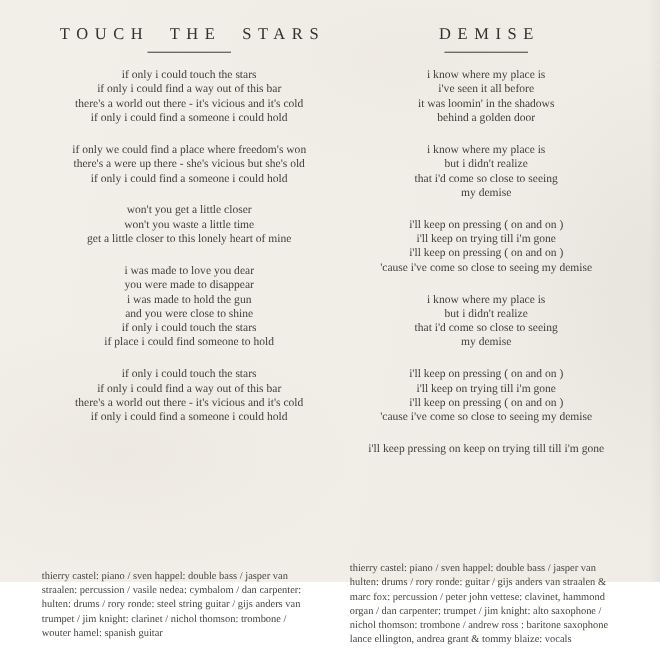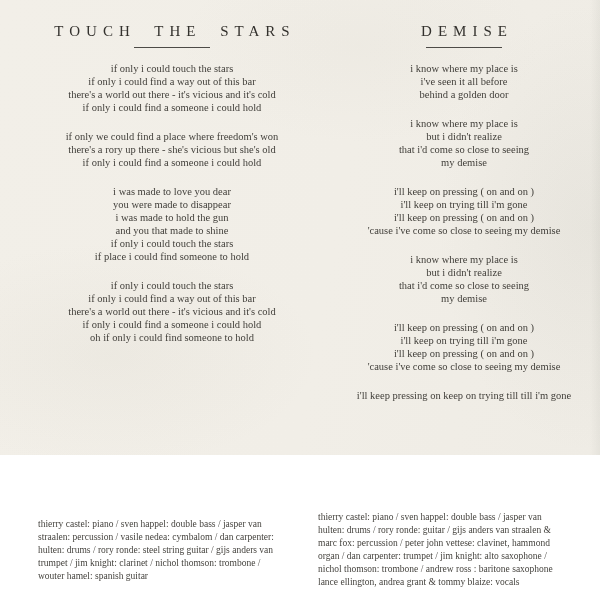--- a/index.html
+++ b/index.html
@@ -8,21 +8,21 @@
   }
   body {
     width: 600px;
     height: 599px;
     font-family: "Liberation Serif", "DejaVu Serif", serif;
     overflow: hidden;
   }
   .page {
     position: relative;
     width: 600px;
-    height: 455px;
+    height: 529px;
     background: linear-gradient(100deg, #f2efe8 0%, #f1eee7 55%, #efece5 100%);
     color: #403e39;
   }
   
   .page::before {
     content: "";
     position: absolute;
     inset: 0;
     background:
       radial-gradient(ellipse 300px 160px at 18% 78%, rgba(190,185,170,0.10), transparent 70%),
@@ -38,21 +38,21 @@
     background: linear-gradient(to right, rgba(0,0,0,0), rgba(120,125,115,0.08));
     pointer-events: none;
   }
 
   .lyrics-col {
     position: absolute;
     top: 22px;
     text-align: center;
   }
   .lyrics-col.left  { left: 28px;  width: 288px; }
-  .lyrics-col.right { left: 330px; width: 268px; }
+  .lyrics-col.right { left: 308px; width: 268px; }
 
   .song-title {
     font-size: 15px;
     line-height: 18px;
     letter-spacing: 6px;
     word-spacing: 9px;
     color: #33312d;
     text-indent: 6px; 
     white-space: nowrap;
   }
@@ -94,48 +94,53 @@
     <div class="title-rule"></div>
     <div class="verses">
       <div class="verse">
         <div class="line">if only i could touch the stars</div>
         <div class="line">if only i could find a way out of this bar</div>
         <div class="line">there's a world out there - it's vicious and it's cold</div>
         <div class="line">if only i could find a someone i could hold</div>
       </div>
       <div class="verse">
         <div class="line">if only we could find a place where freedom's won</div>
-        <div class="line">there's a rory up there - she's vicious but she's old</div>
+        <div class="line">there's a were up there - she's vicious but she's old</div>
         <div class="line">if only i could find a someone i could hold</div>
+      </div>
+      <div class="verse">
+        <div class="line">won't you get a little closer</div>
+        <div class="line">won't you waste a little time</div>
+        <div class="line">get a little closer to this lonely heart of mine</div>
       </div>
       <div class="verse">
         <div class="line">i was made to love you dear</div>
         <div class="line">you were made to disappear</div>
         <div class="line">i was made to hold the gun</div>
-        <div class="line">and you that made to shine</div>
+        <div class="line">and you were close to shine</div>
         <div class="line">if only i could touch the stars</div>
         <div class="line">if place i could find someone to hold</div>
       </div>
       <div class="verse">
         <div class="line">if only i could touch the stars</div>
         <div class="line">if only i could find a way out of this bar</div>
         <div class="line">there's a world out there - it's vicious and it's cold</div>
         <div class="line">if only i could find a someone i could hold</div>
-        <div class="line">oh if only i could find someone to hold</div>
       </div>
     </div>
   </div>
 
   <div class="lyrics-col right">
     <div class="song-title">DEMISE</div>
     <div class="title-rule"></div>
     <div class="verses">
       <div class="verse">
         <div class="line">i know where my place is</div>
         <div class="line">i've seen it all before</div>
+        <div class="line">it was loomin' in the shadows</div>
         <div class="line">behind a golden door</div>
       </div>
       <div class="verse">
         <div class="line">i know where my place is</div>
         <div class="line">but i didn't realize</div>
         <div class="line">that i'd come so close to seeing</div>
         <div class="line">my demise</div>
       </div>
       <div class="verse">
         <div class="line">i'll keep on pressing ( on and on )</div>

